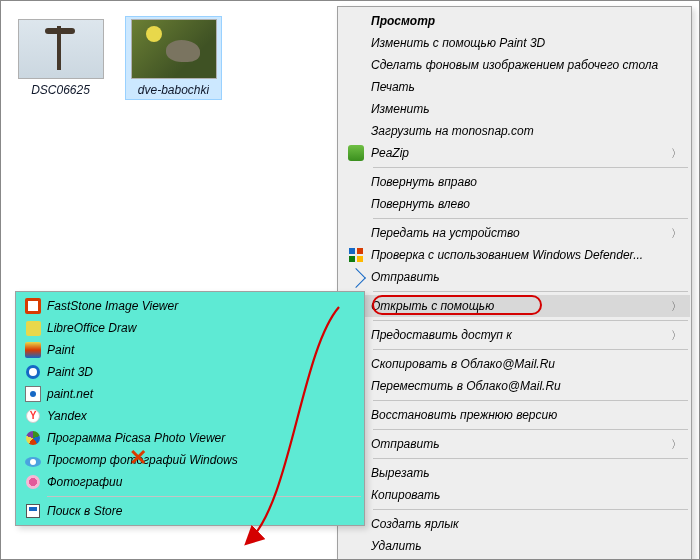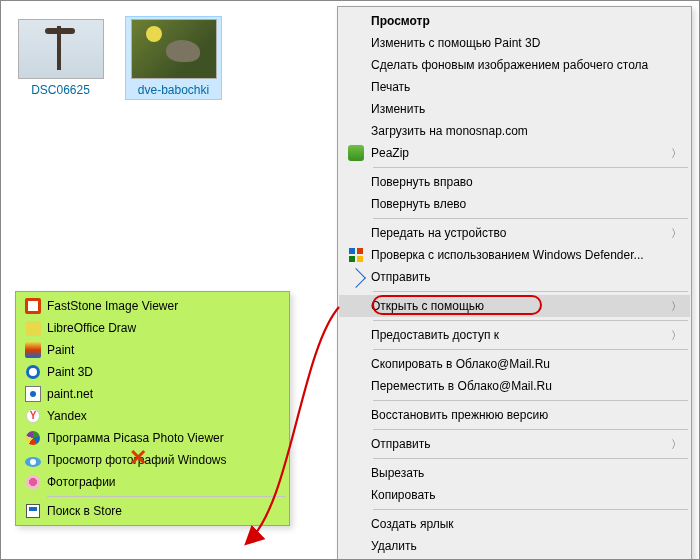--- a/index.html
+++ b/index.html
@@ -77,26 +77,27 @@
     .thumb-img.two::after{
       content:"";
       position:absolute;
       left:34px; top:20px;
       width:34px;height:22px;
       background:#7a7460;
       border-radius:50% 60% 40% 50%;
     }
     .thumb-label {
       font-size: 12px;
-      color: #0369a1;
+      color: #0f172a;
       text-align: center;
       max-width: 92px;
       white-space: nowrap;
       overflow: hidden;
       text-overflow: ellipsis;
+      font-style: italic;
     }
 
     
     .context-menu {
       position: absolute;
       top: 5px;
       right: 7px;
       width: 355px;
       background: #eeeeee;
       border: 1px solid #a0a0a0;
@@ -113,20 +114,21 @@
     }
     .cm-item .icon-slot {
       width: 30px;
       display: flex;
       justify-content: center;
       align-items: center;
     }
     .cm-item .label {
       flex: 1;
       white-space: nowrap;
+      font-style: italic;
     }
     .cm-item.bold .label { font-weight: 600; }
     .cm-item.hover {
       background: #d8d8d8;
     }
     .cm-item .chevron {
       color: #555;
       font-size: 11px;
     }
     .cm-sep {
@@ -144,22 +146,22 @@
       border: 2px solid #d40000;
       border-radius: 11px;
       pointer-events: none;
     }
 
     
     .submenu {
       position: absolute;
       left: 14px;
       top: 290px;
-      width: 275px;
-      background: #bef264;
+      width: 350px;
+      background: #5eead4;
       border: 1px solid #a0a0a0;
       box-shadow: 3px 3px 6px rgba(0,0,0,0.15);
       padding: 3px 1px;
     }
     .submenu .icon-slot { width: 28px; }
     .submenu .cm-sep { margin-left: 30px; }
 
     .cross-mark {
       position:absolute;
       color:#d83b01;

